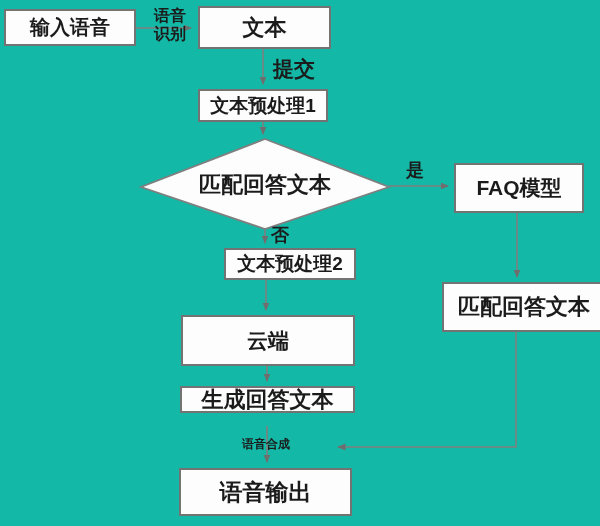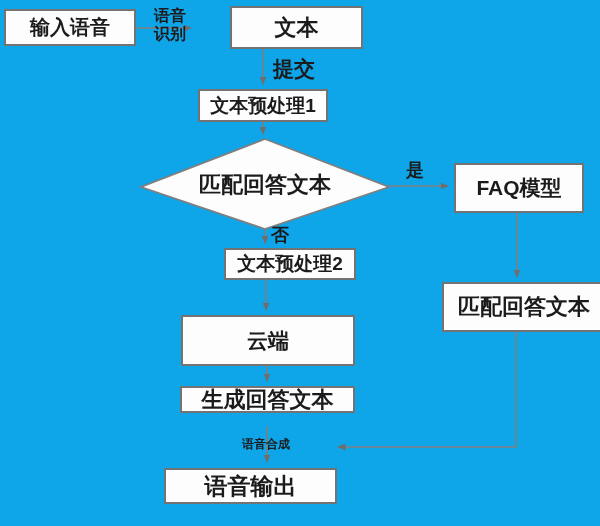--- a/index.html
+++ b/index.html
@@ -1,18 +1,18 @@
 <!DOCTYPE html>
 <html><head>
 <meta charset="utf-8">
 <style>
   html,body{margin:0;padding:0;background:#ffffff;}
   #stage{
     position:relative;width:600px;height:526px;overflow:hidden;
-    background:#0ea5e9;
+    background:#14b8a6;
     font-family:"Liberation Sans","DejaVu Sans",sans-serif;
   }
   #connectors{position:absolute;left:0;top:0;width:600px;height:526px;}
   .box{
     position:absolute;box-sizing:border-box;
     background:#fdfdfd;border:2px solid #737373;
     display:flex;align-items:center;justify-content:center;
     font-weight:700;color:#1b1b1b;white-space:nowrap;
   }
   .lbl{
@@ -42,37 +42,37 @@
       <line x1="266" y1="280" x2="266" y2="310" marker-end="url(#ah)"></line>
       <line x1="267" y1="351" x2="267" y2="381" marker-end="url(#ah)"></line>
       <line x1="267" y1="426" x2="267" y2="462" marker-end="url(#ah)"></line>
       <line x1="517" y1="206" x2="517" y2="277" marker-end="url(#ah)"></line>
       <polyline points="516,332 516,447 338,447" marker-end="url(#ah)"></polyline>
     </g>
   </svg>
 
   <div class="box" style="left:4px;top:9px;width:132px;height:37px;font-size:20px;">输入语音</div>
 
-  <div class="box" style="left:198px;top:6px;width:133px;height:43px;font-size:22px;margin-left:32px;">文本</div>
+  <div class="box" style="left:198px;top:6px;width:133px;height:43px;font-size:22px;">文本</div>
 
   <div class="box" style="left:198px;top:89px;width:130px;height:33px;font-size:19px;">文本预处理1</div>
 
   <div class="lbl ctr" style="left:185px;top:172px;width:160px;font-size:22px;">匹配回答文本</div>
 
   <div class="box" style="left:454px;top:163px;width:130px;height:50px;font-size:21px;">FAQ模型</div>
 
   <div class="box" style="left:200px;top:248px;width:132px;height:32px;font-size:19px;margin-left:24px;">文本预处理2</div>
 
   <div class="box" style="left:181px;top:315px;width:174px;height:51px;font-size:21px;">云端</div>
 
   <div class="box" style="left:180px;top:386px;width:175px;height:27px;font-size:22px;">生成回答文本</div>
 
   <div class="box" style="left:442px;top:282px;width:164px;height:50px;font-size:22px;">匹配回答文本</div>
 
-  <div class="box" style="left:164px;top:468px;width:173px;height:36px;font-size:23px;">语音输出</div>
+  <div class="box" style="left:179px;top:468px;width:173px;height:48px;font-size:23px;">语音输出</div>
 
   <div class="lbl ctr" style="left:146px;top:7px;width:48px;font-size:16px;">
     <div>语音</div>
     <div>识别</div>
   </div>
 
   <div class="lbl" style="left:273px;top:57px;font-size:21px;">提交</div>
 
   <div class="lbl" style="left:406px;top:160px;font-size:18px;">是</div>
 

